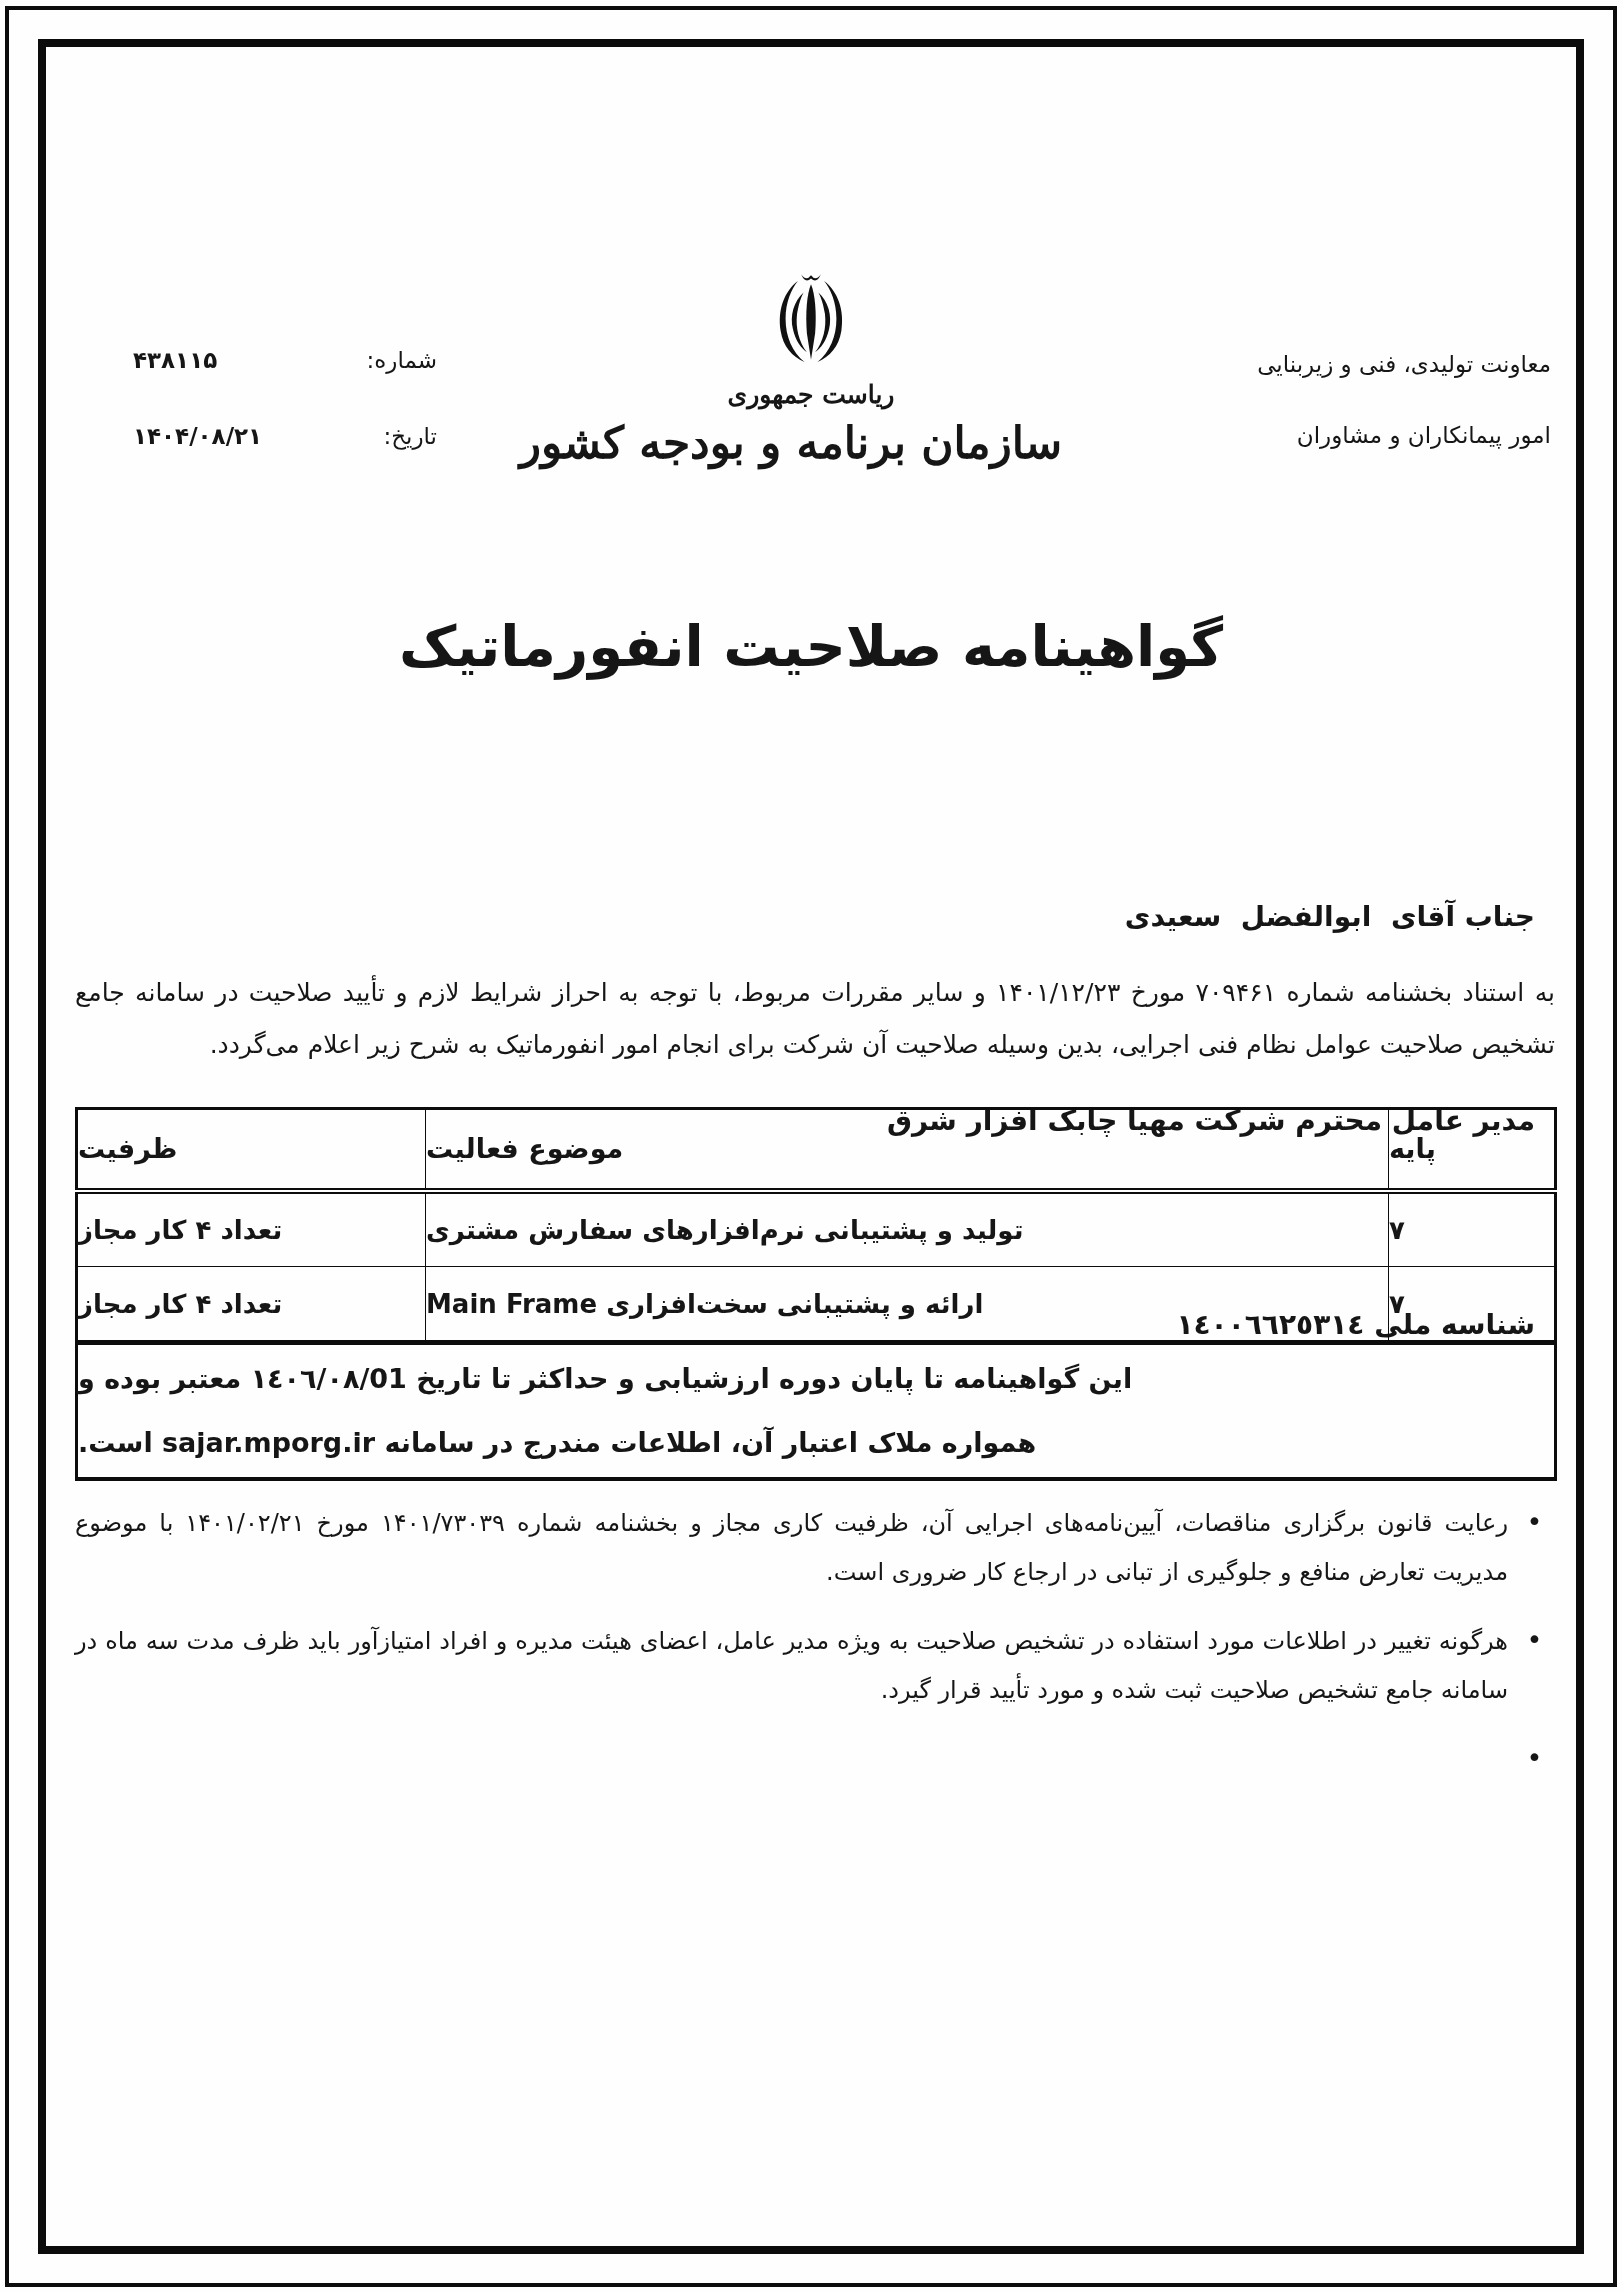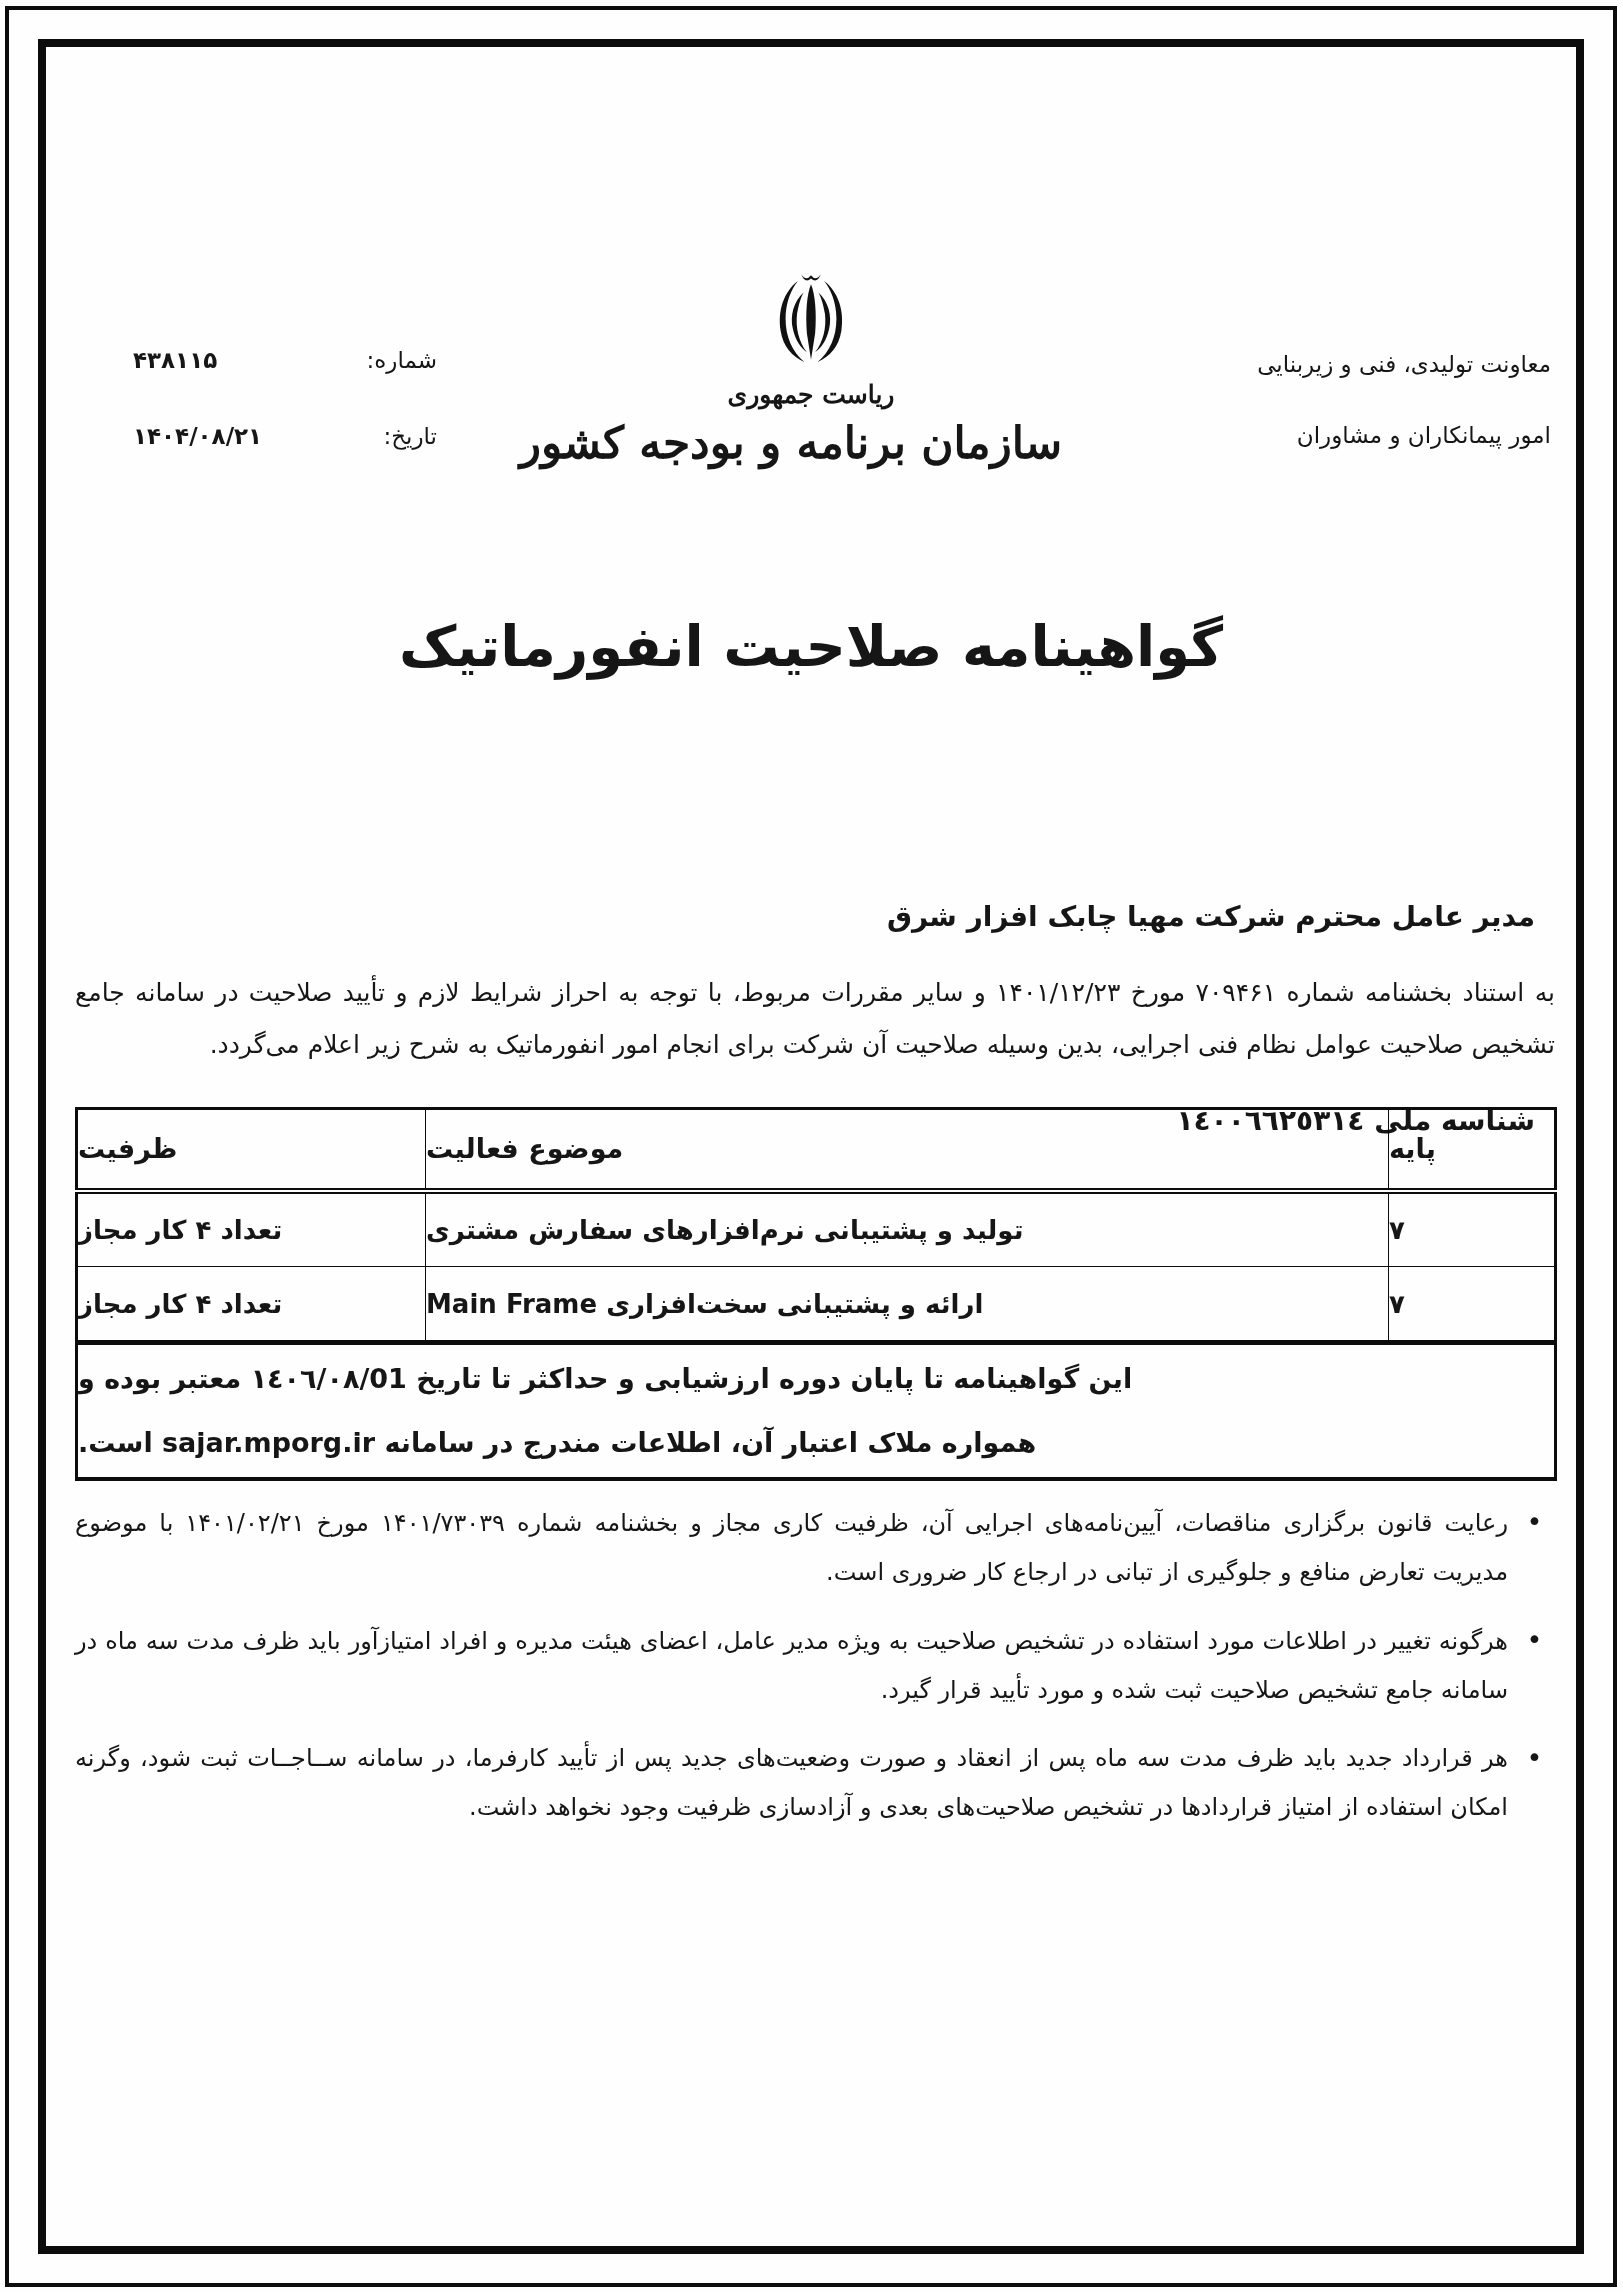--- a/index.html
+++ b/index.html
@@ -84,20 +84,21 @@
   </div>
 
   <div class="hdr-right">
     <div class="line">معاونت تولیدی، فنی و زیربنایی</div>
     <div class="line">امور پیمانکاران و مشاوران</div>
   </div>
 
   <div class="doc-title">گواهینامه صلاحیت انفورماتیک</div>
 
   <div class="recipient">
+    <div>جناب آقای  ابوالفضل  سعیدی</div>
     <div>مدیر عامل محترم شرکت مهیا چابک افزار شرق</div>
     <div>شناسه ملی ١٤٠٠٦٦٢٥٣١٤</div>
   </div>
 
   <p class="intro">به استناد بخشنامه شماره ۷۰۹۴۶۱ مورخ ۱۴۰۱/۱۲/۲۳ و سایر مقررات مربوط، با توجه به احراز شرایط لازم و تأیید صلاحیت در سامانه جامع تشخیص صلاحیت عوامل نظام فنی اجرایی، بدین وسیله صلاحیت آن شرکت برای انجام امور انفورماتیک به شرح زیر اعلام می‌گردد.</p>
 
   <table class="cert">
     <colgroup>
       <col class="c-grade">
         <col class="c-activity">
@@ -132,17 +133,16 @@
     <li>
       <span class="bullet">•</span>
       <span>رعایت قانون برگزاری مناقصات، آیین‌نامه‌های اجرایی آن، ظرفیت کاری مجاز و بخشنامه شماره ۱۴۰۱/۷۳۰۳۹ مورخ ۱۴۰۱/۰۲/۲۱ با موضوع مدیریت تعارض منافع و جلوگیری از تبانی در ارجاع کار ضروری است.</span>
     </li>
     <li>
       <span class="bullet">•</span>
       <span>هرگونه تغییر در اطلاعات مورد استفاده در تشخیص صلاحیت به ویژه  مدیر عامل، اعضای هیئت مدیره و افراد امتیازآور باید ظرف مدت سه ماه در سامانه جامع تشخیص صلاحیت ثبت شده و مورد تأیید قرار گیرد.</span>
     </li>
     <li>
       <span class="bullet">•</span>
-      <span>هر قرارداد جدید باید ظرف مدت سه ماه پس از انعقاد و صورت وضعیت‌های جدید پس از تأیید کارفرما، در سامانه ســاجــات ثبت شود، وگرنه امکان استفاده از امتیاز قراردادها در تشخیص صلاحیت‌های بعدی و آزادسازی ظرفیت وجود نخواهد داشت.</span>
     </li>
   </ul>
 </div>
 
 
 </body></html>

